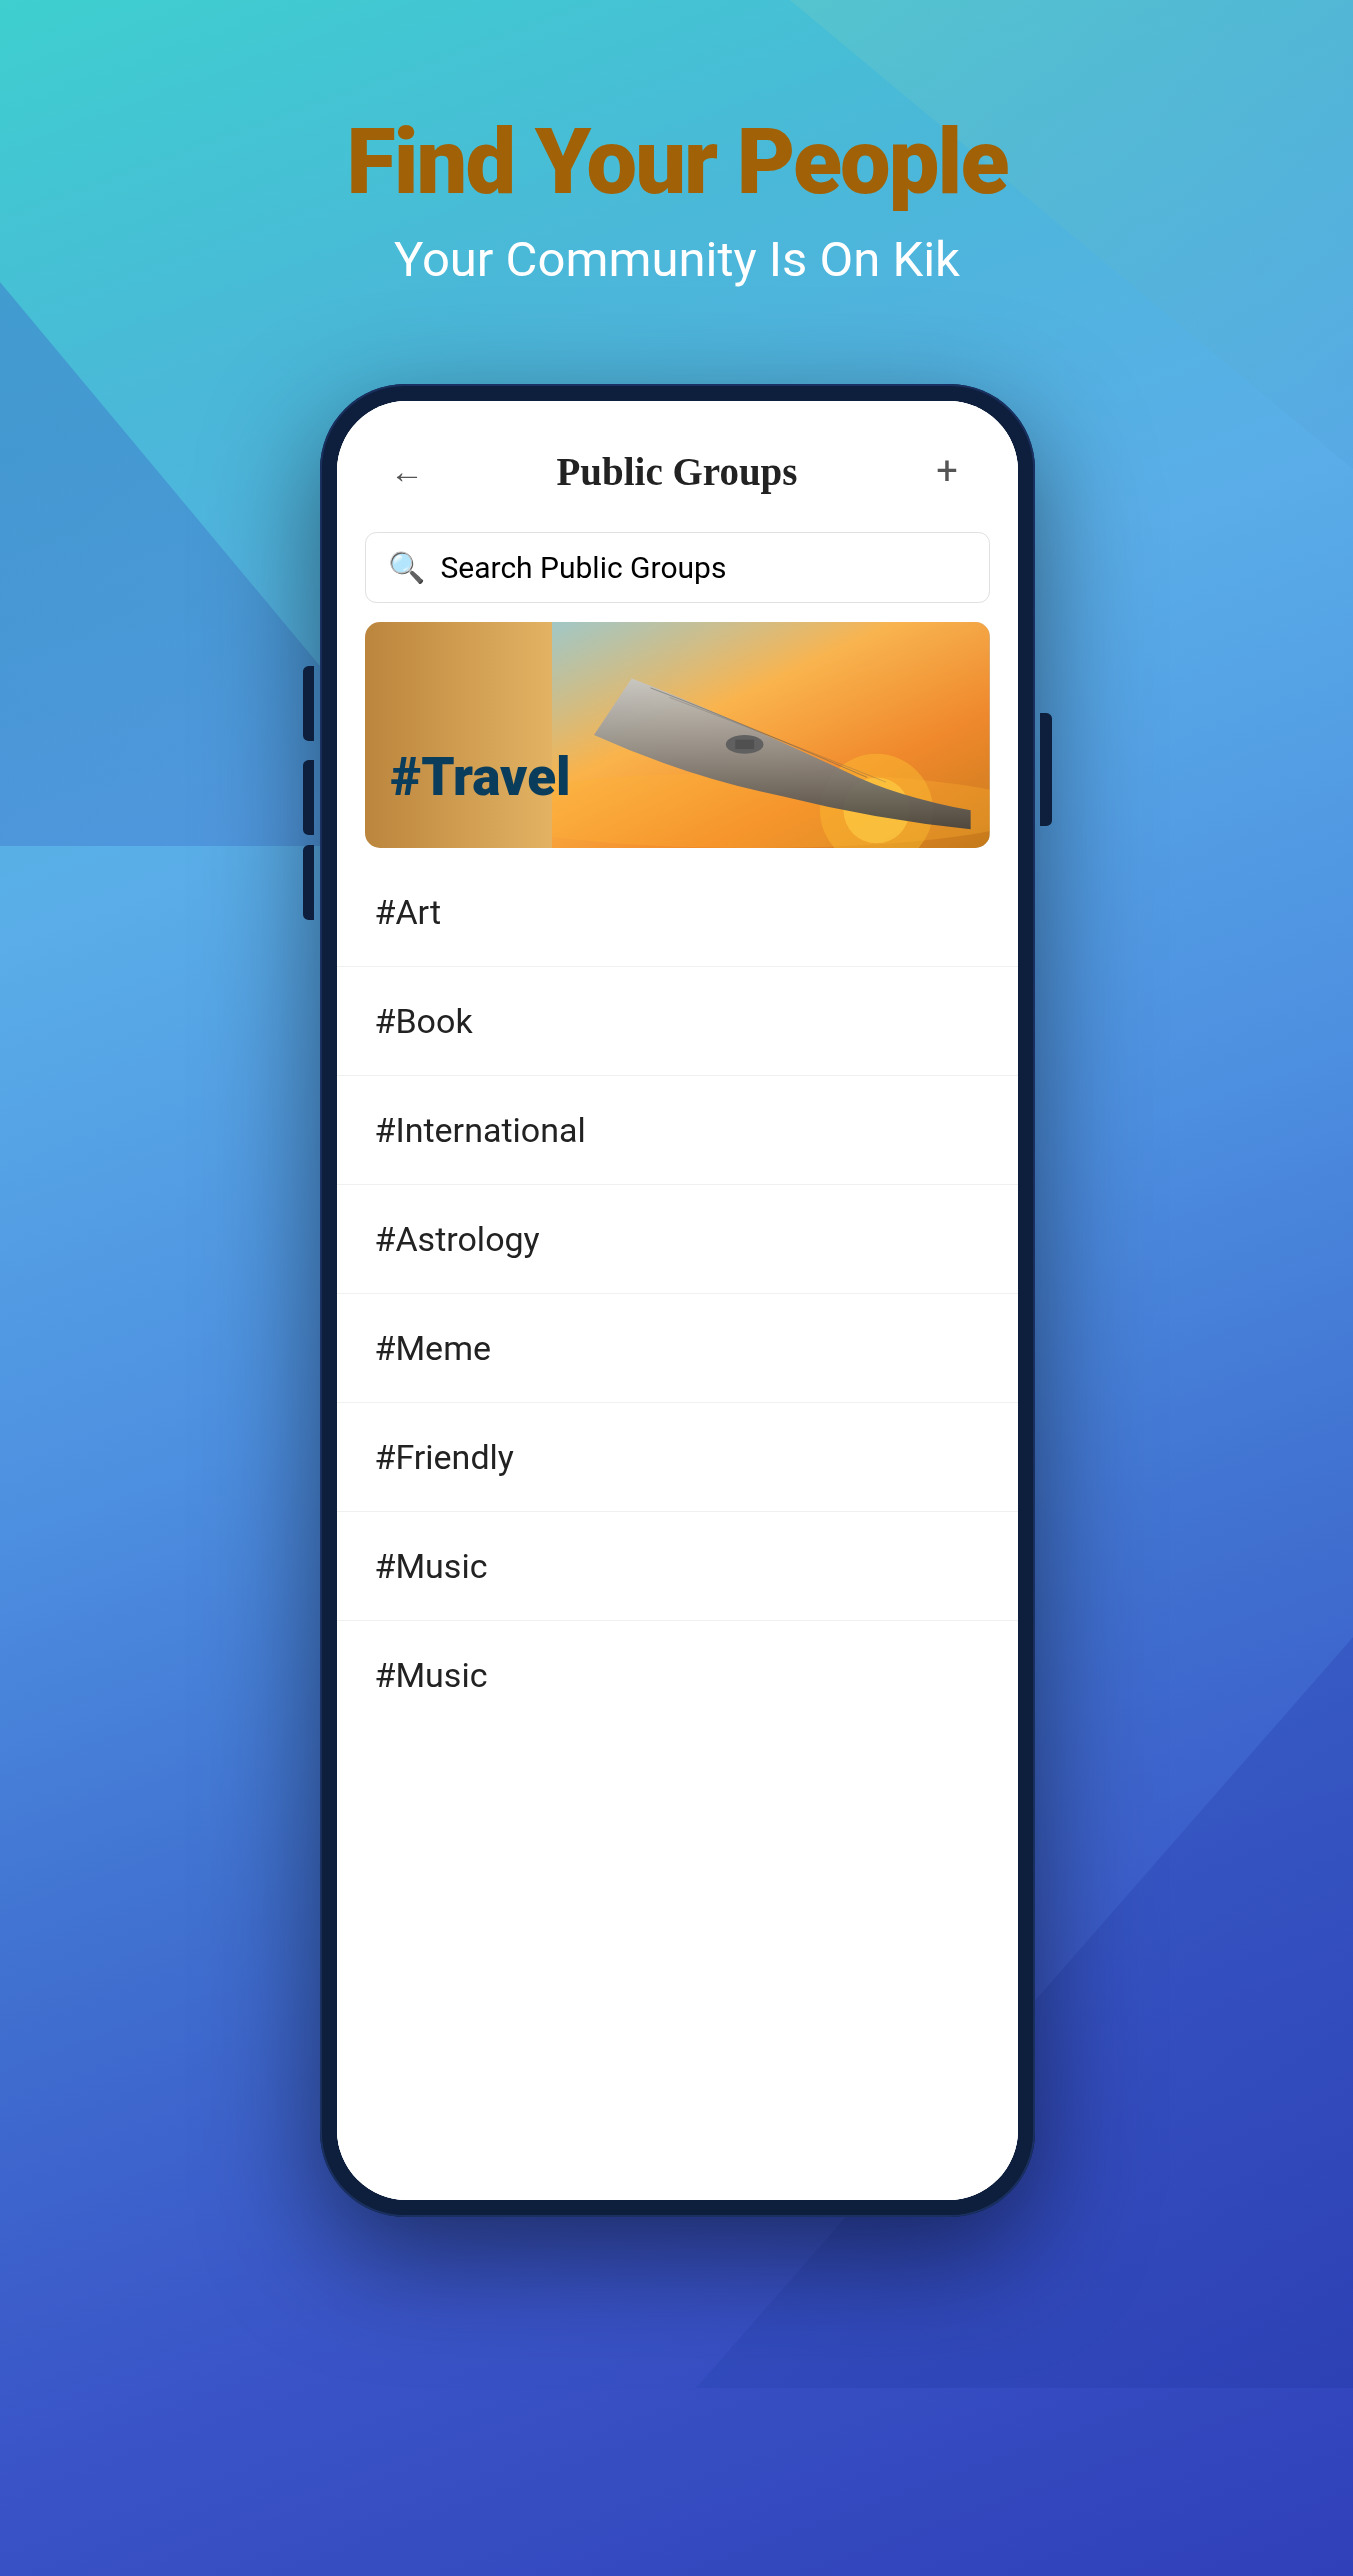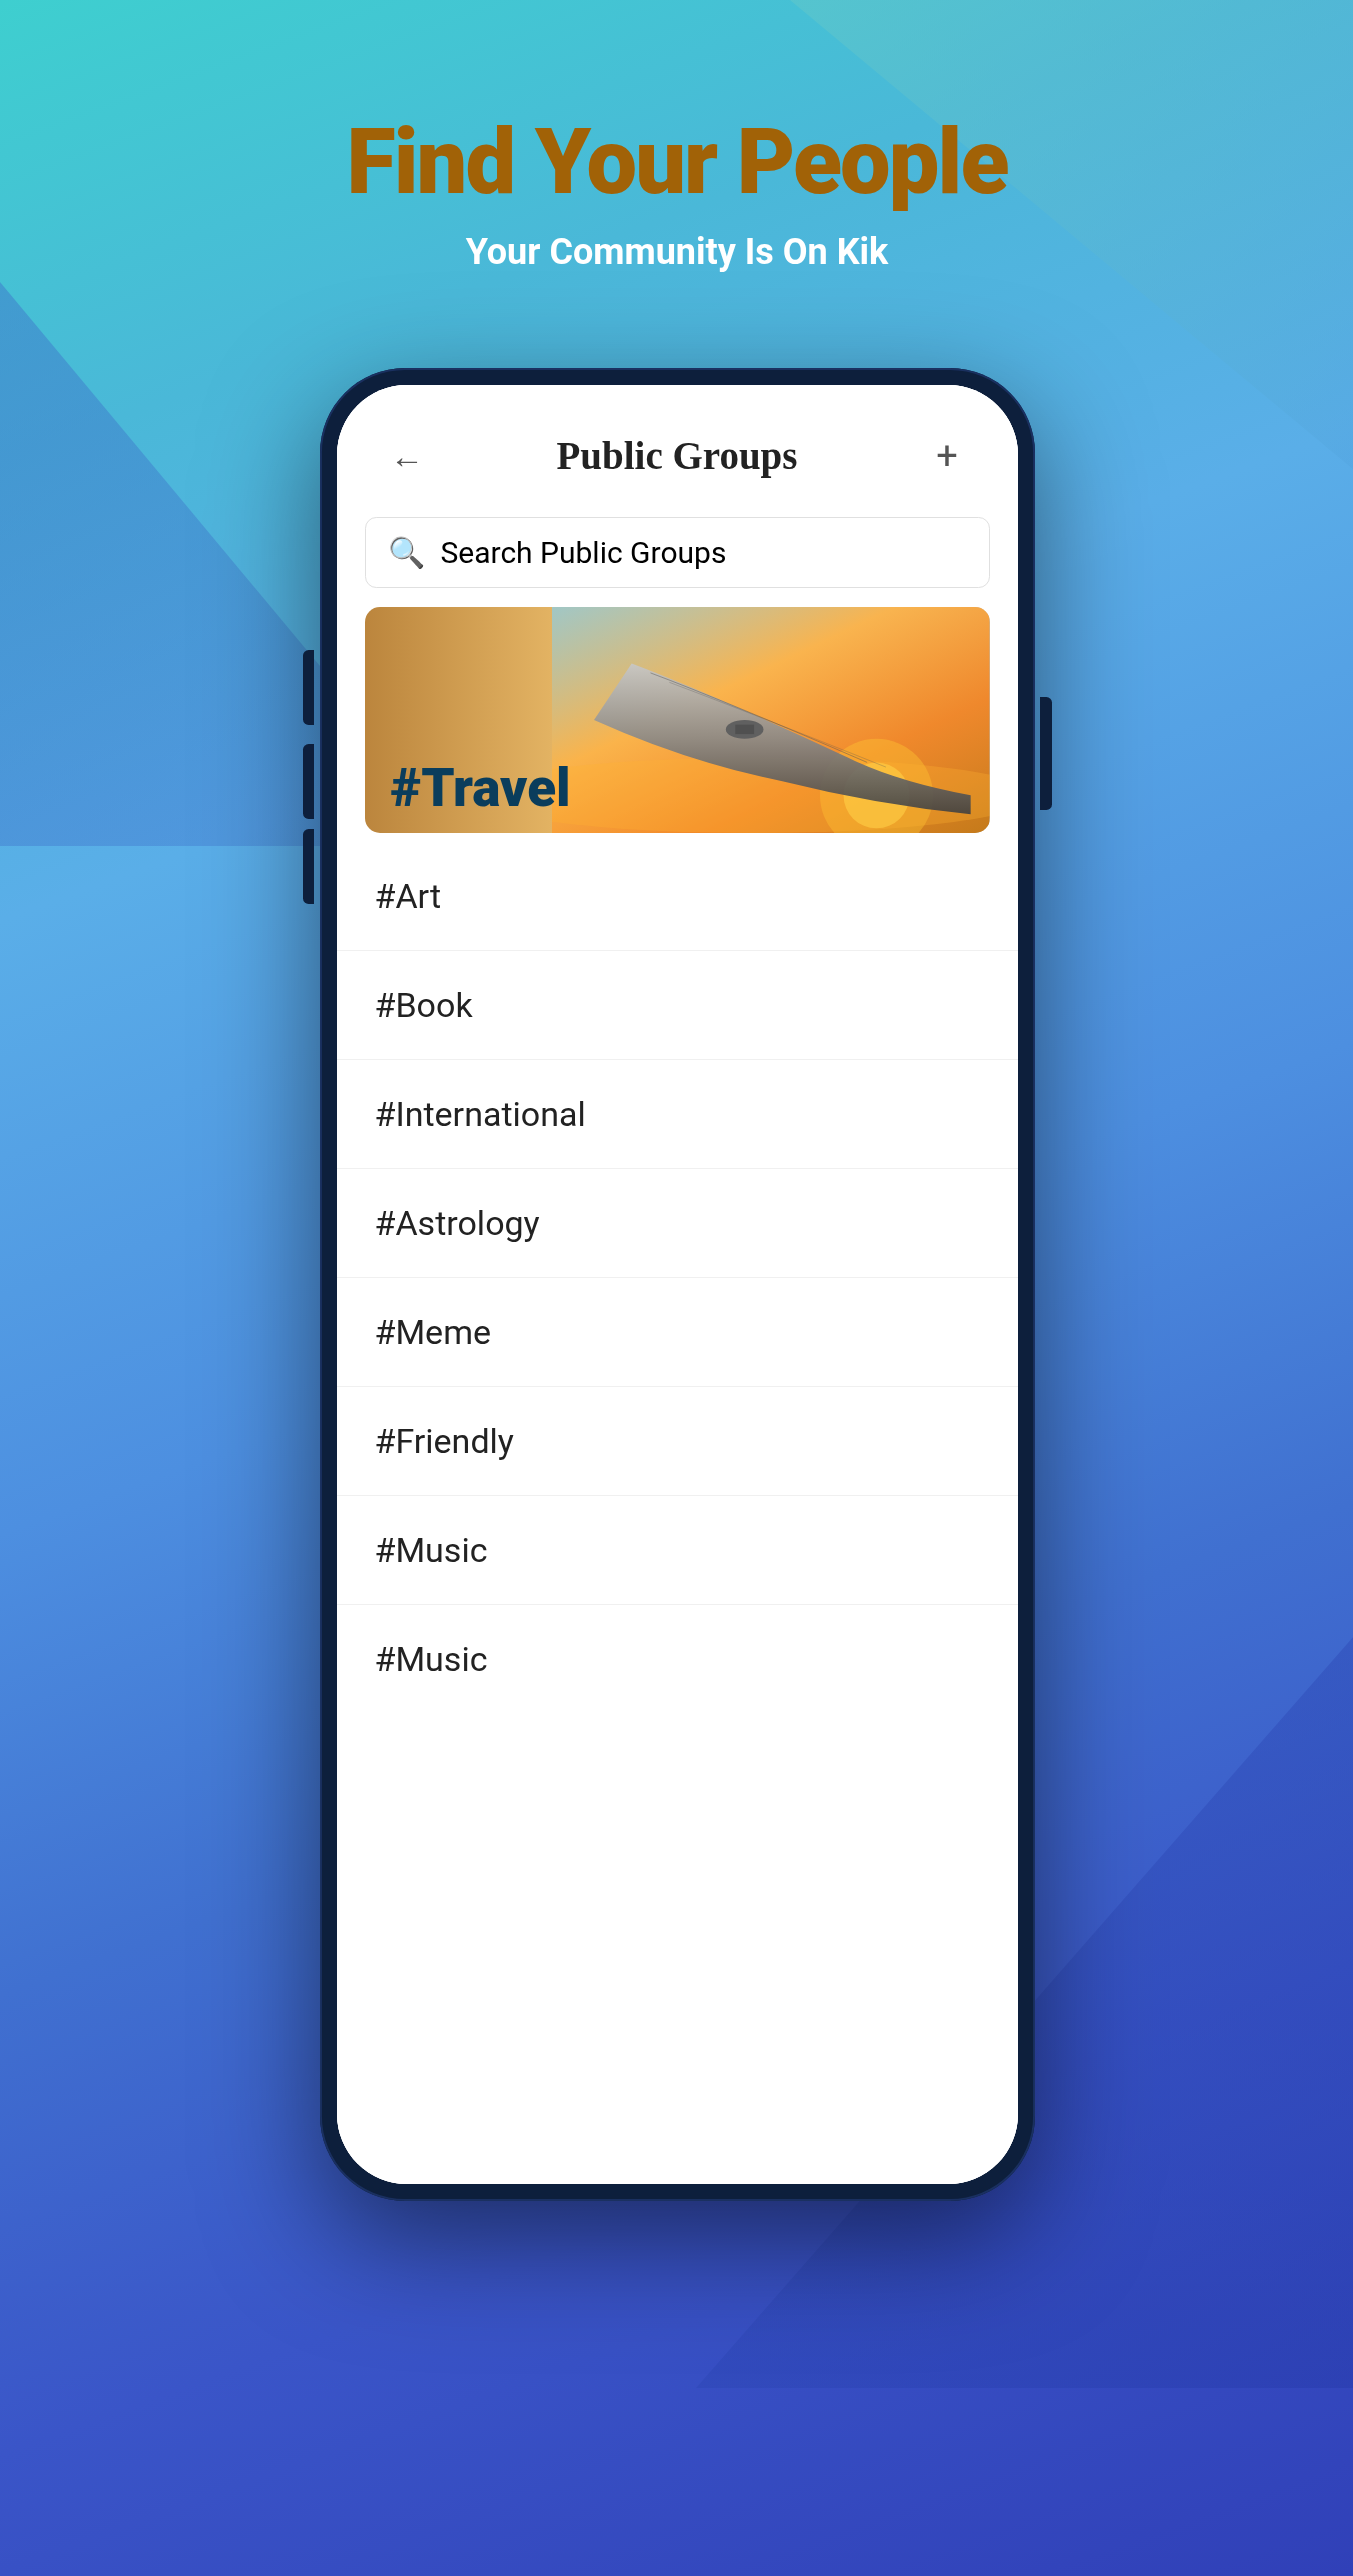--- a/index.html
+++ b/index.html
@@ -62,22 +62,22 @@
     .headline {
       font-size: 90px;
       font-weight: 900;
       color: #a16207;
       line-height: 1.1;
       letter-spacing: -1.9px;
       margin-bottom: 19px;
     }
 
     .subheadline {
-      font-size: 36px;
-      font-weight: 700;
+      font-size: 49px;
+      font-weight: 400;
       color: #ffffff;
       line-height: 1.2;
     }
 
     
     .phone-container {
       position: relative;
       z-index: 10;
       margin-top: 38px;
     }
@@ -233,21 +233,21 @@
       position: absolute;
       right: 0;
       top: 0;
       width: 70%;
       height: 100%;
     }
 
     .travel-label {
       position: absolute;
       left: 26px;
-      bottom: 14px;
+      bottom: 40px;
       font-size: 53px;
       font-weight: 900;
       color: #0a3d5c;
       z-index: 2;
     }
 
     
     .category-list {
       flex: 1;
       background: #ffffff;

